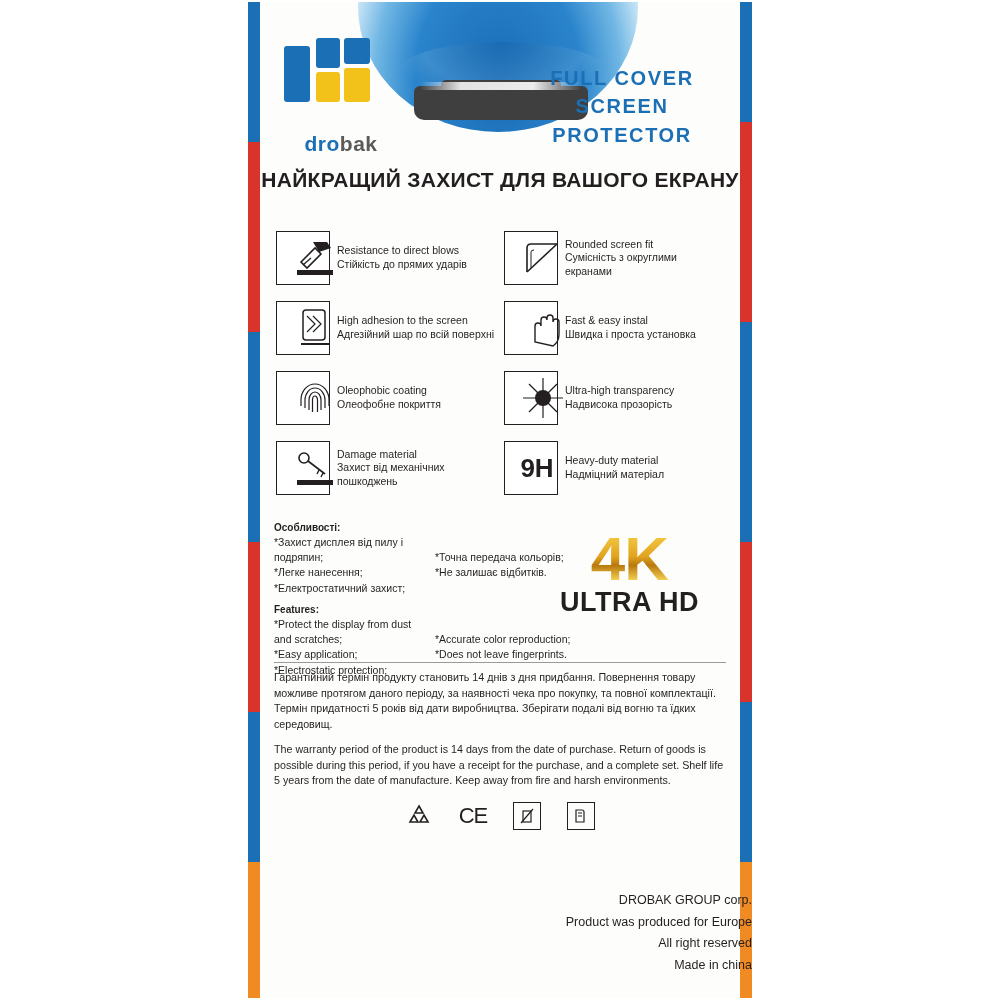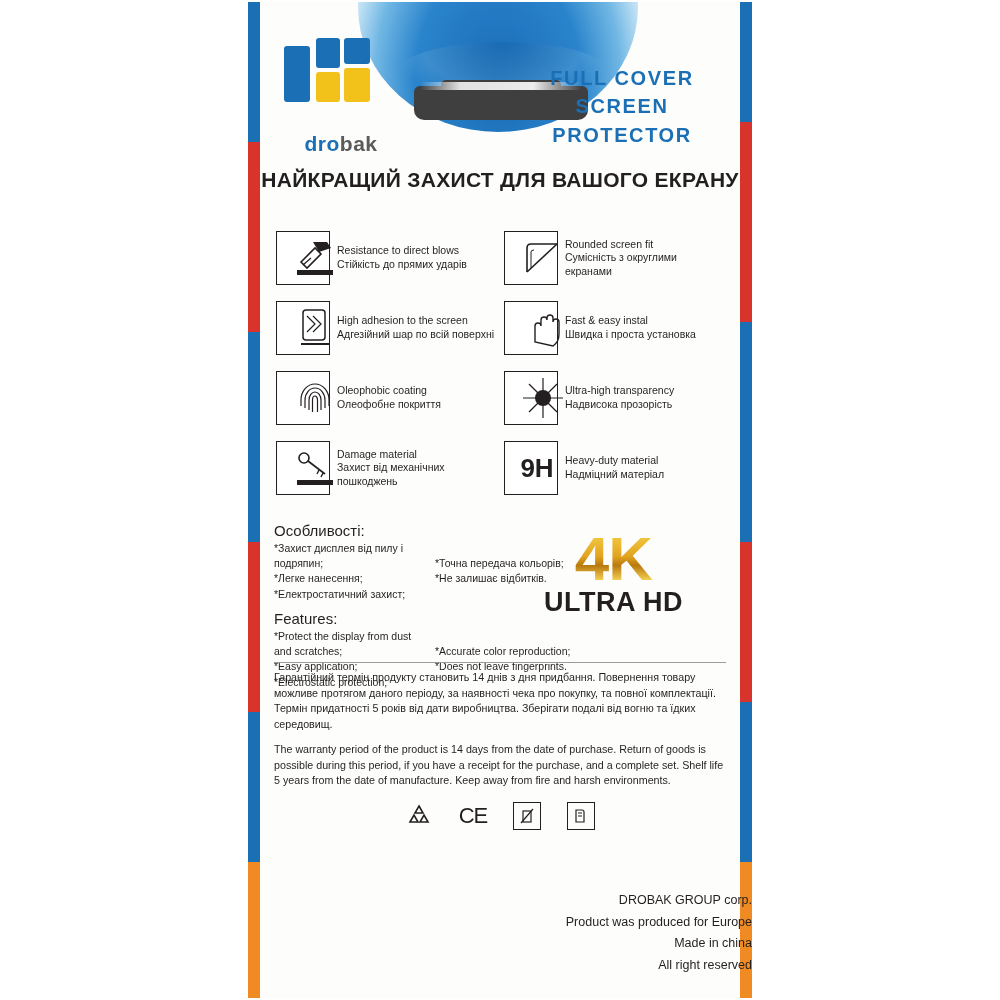--- a/index.html
+++ b/index.html
@@ -183,30 +183,30 @@
   }
 
   
   .specs {
     position: absolute;
     left: 26px;
     top: 520px;
     width: 300px;
     color: #231f20;
   }
-  .specs h4 { margin: 0 0 2px 0; font-size: 15px; font-weight: normal; }
+  .specs h4 { margin: 0 0 2px 0; font-size: 10px; font-weight: bold; }
   .spec-cols { display: flex; gap: 22px; font-size: 10.5px; line-height: 1.45; }
   .spec-cols .c1 { width: 150px; }
   .spec-cols .c2 { width: 150px; }
   .specs .block2 { margin-top: 8px; }
 
   
   .badge4k {
     position: absolute;
-    right: 36px;
+    right: 20px;
     top: 528px;
     width: 205px;
     text-align: center;
   }
   .k4 {
     font-size: 62px;
     font-weight: bold;
     line-height: 0.95;
     background: linear-gradient(180deg, #f6d24b 0%, #e2a31f 45%, #b8790d 60%, #f3cf52 85%);
     -webkit-background-clip: text;
@@ -511,18 +511,18 @@
           <path d="M4 3 h6 a2 2 0 0 1 2 2 v10 h-8 z" fill="none" stroke="#231f20" stroke-width="1.2"></path>
           <line x1="6" y1="6" x2="10" y2="6" stroke="#231f20" stroke-width="1"></line>
           <line x1="6" y1="9" x2="10" y2="9" stroke="#231f20" stroke-width="1"></line>
         </svg>
       </span>
     </div>
 
     <div class="footer">
       <div>DROBAK GROUP corp.</div>
       <div>Product was produced for Europe</div>
+      <div>All right reserved</div>
       <div>Made in china</div>
-      <div>All right reserved</div>
     </div>
 
   </div>
 </div>
 
 </body></html>

